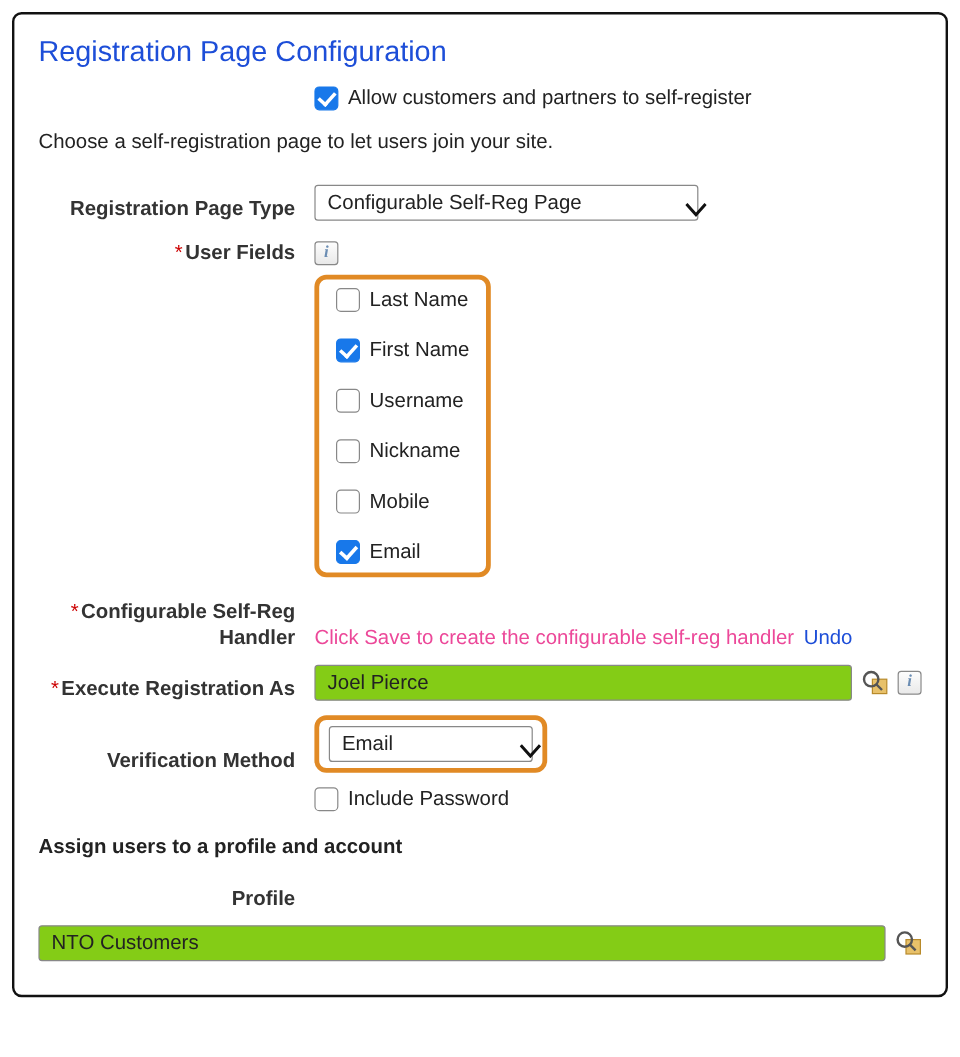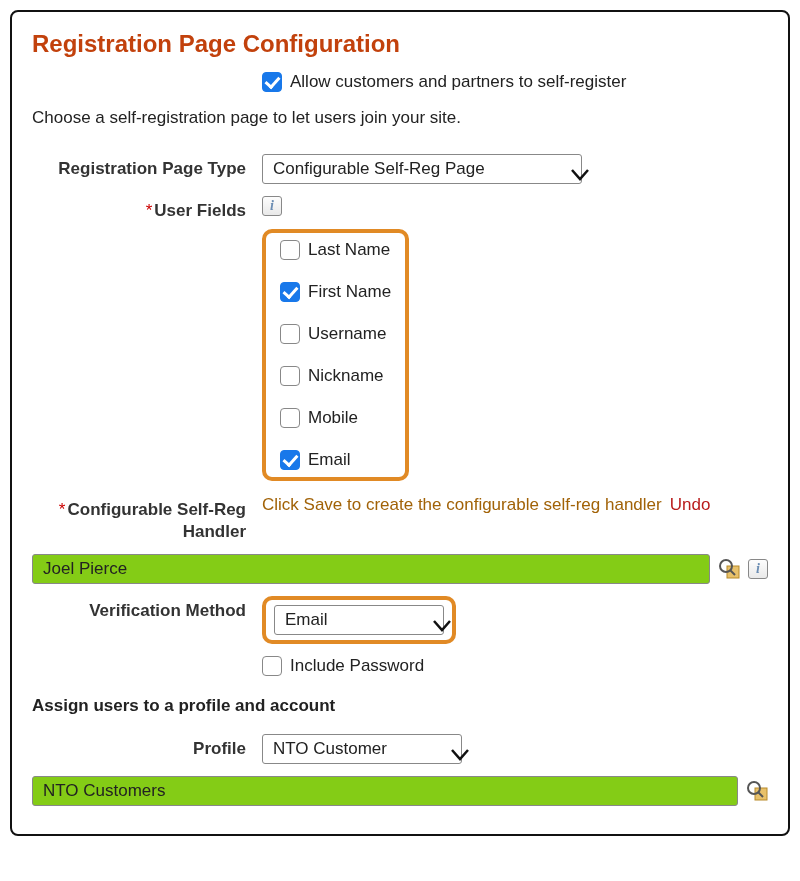--- a/index.html
+++ b/index.html
@@ -13,22 +13,22 @@
   }
   .panel {
     border: 2px solid #111;
     border-radius: 8px;
     padding: 18px 20px 28px 20px;
     width: 780px;
   }
   h2.title {
     margin: 0 0 14px 0;
     font-size: 24px;
-    font-weight: bold;
-    color: #c2410c;
+    font-weight: normal;
+    color: #1d4ed8;
   }
   .checkbox-row {
     display: flex;
     align-items: center;
     gap: 8px;
   }
   .cb {
     width: 20px;
     height: 20px;
     border: 1.5px solid #888;
@@ -52,21 +52,21 @@
     border-width: 0 3px 3px 0;
     transform: rotate(42deg);
     margin-top: -3px;
   }
   .instr {
     margin: 16px 0 26px 0;
     font-size: 17px;
   }
   .form-row {
     display: flex;
-    align-items: flex-start;
+    align-items: flex-end;
     margin-bottom: 12px;
   }
   .form-label {
     width: 230px;
     text-align: right;
     font-weight: bold;
     color: #333;
     padding-right: 16px;
     padding-top: 4px;
     flex-shrink: 0;
@@ -138,22 +138,22 @@
   .highlight-box {
     border: 4px solid #e18a25;
     border-radius: 10px;
     padding: 7px 14px;
   }
   .uf-list {
     display: flex;
     flex-direction: column;
     gap: 22px;
   }
-  .msg-text { color: #a16207; }
-  .link { color: #b91c1c; cursor: pointer; }
+  .msg-text { color: #ec4899; }
+  .link { color: #1d4ed8; cursor: pointer; }
   .section-head {
     margin: 20px 0 18px 0;
     font-size: 17px;
     color: #222;
     font-weight: bold;
   }
   .allow-row { margin-left: 230px; align-items: center; }
 </style>
 </head>
 <body>
@@ -229,20 +229,23 @@
     <div class="form-label">
       <span class="req">*</span><span>Configurable Self-Reg Handler</span>
     </div>
     <div class="form-value">
       <span class="msg-text">Click Save to create the configurable self-reg handler </span>
       <span class="link">Undo</span>
     </div>
   </div>
 
   <div class="form-row">
+    <div class="form-label">
+      <span class="req">*</span><span>Execute Registration As</span>
+    </div>
     <div class="form-value">
       <div class="input-box grow">
         <span>Joel Pierce</span>
       </div>
       <span class="lookup-icon">
         <svg width="22" height="22" viewBox="0 0 22 22">
           <rect x="9" y="8" width="12" height="12" fill="#e8c16a" stroke="#b88a2a"></rect>
           <circle cx="8" cy="8" r="6" fill="none" stroke="#555" stroke-width="2"></circle>
           <line x1="12" y1="12" x2="17" y2="17" stroke="#555" stroke-width="2"></line>
         </svg>
@@ -274,30 +277,20 @@
         <span class="cb"></span>
         <span>Include Password</span>
       </div>
     </div>
   </div>
 
   <div class="section-head">Assign users to a profile and account</div>
 
   <div class="form-row">
     <div class="form-label">Profile</div>
-    <div class="form-value">
-      <div class="select-box" style="min-width:200px">
-        <span>NTO Customer</span>
-        <span class="caret">
-          <svg width="18" height="12" viewBox="0 0 18 12">
-              <path d="M1 1 L9 10 L17 1" fill="none" stroke="#111" stroke-width="2.5"></path>
-            </svg>
-        </span>
-      </div>
-    </div>
   </div>
 
   <div class="form-row" style="margin-bottom:0">
     <div class="form-value">
       <div class="input-box grow">
         <span>NTO Customers</span>
       </div>
       <span class="lookup-icon">
         <svg width="22" height="22" viewBox="0 0 22 22">
           <rect x="9" y="8" width="12" height="12" fill="#e8c16a" stroke="#b88a2a"></rect>

